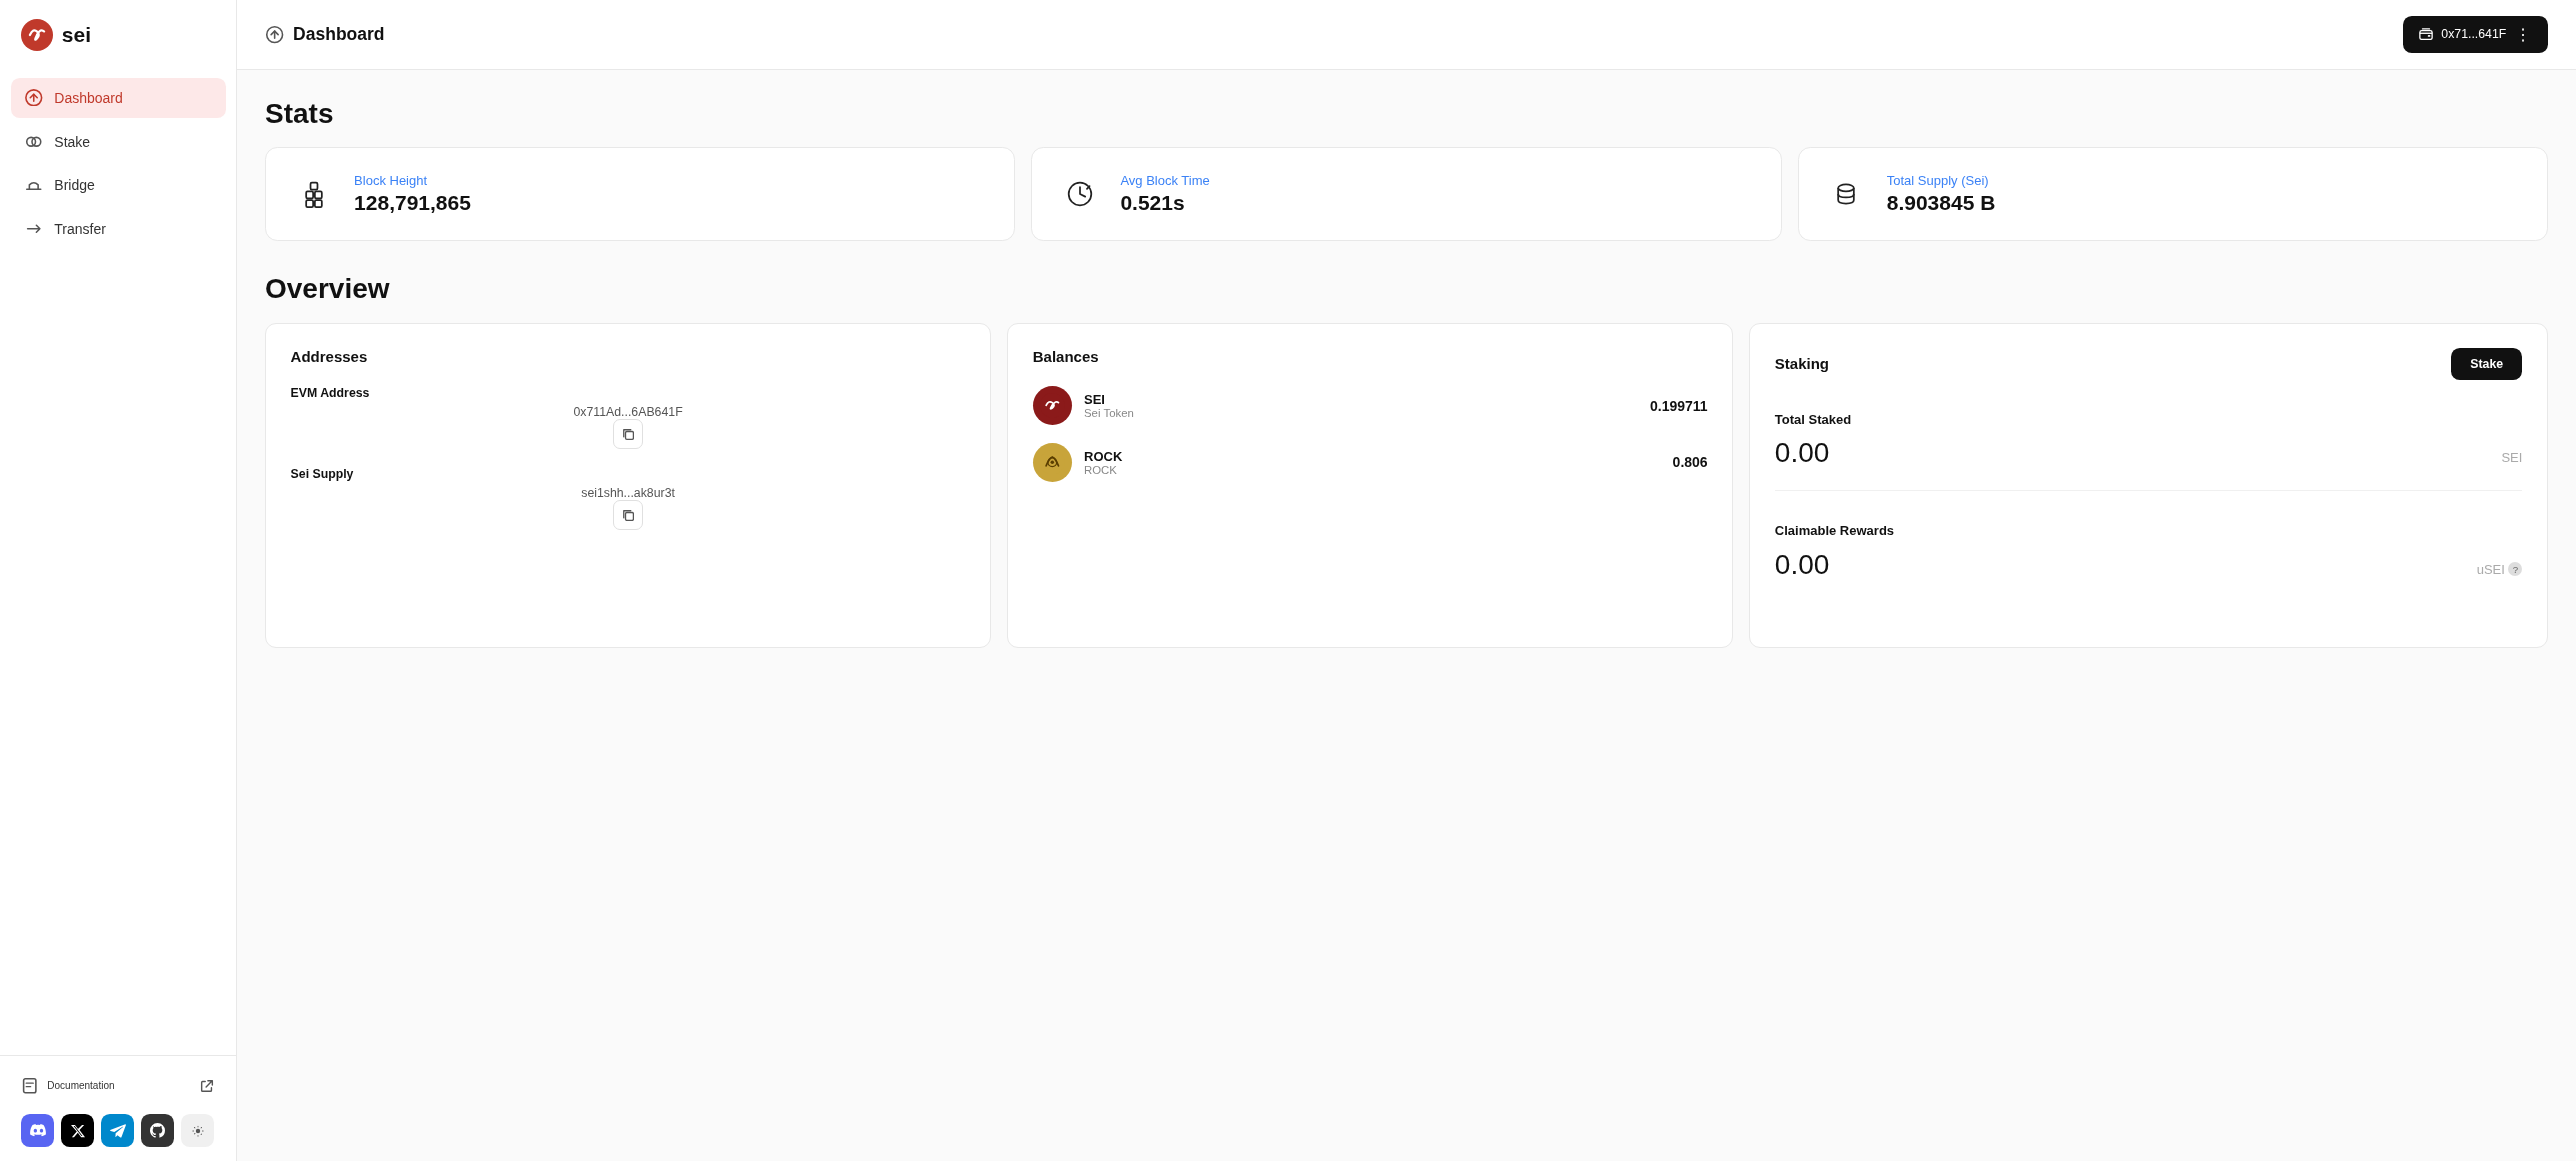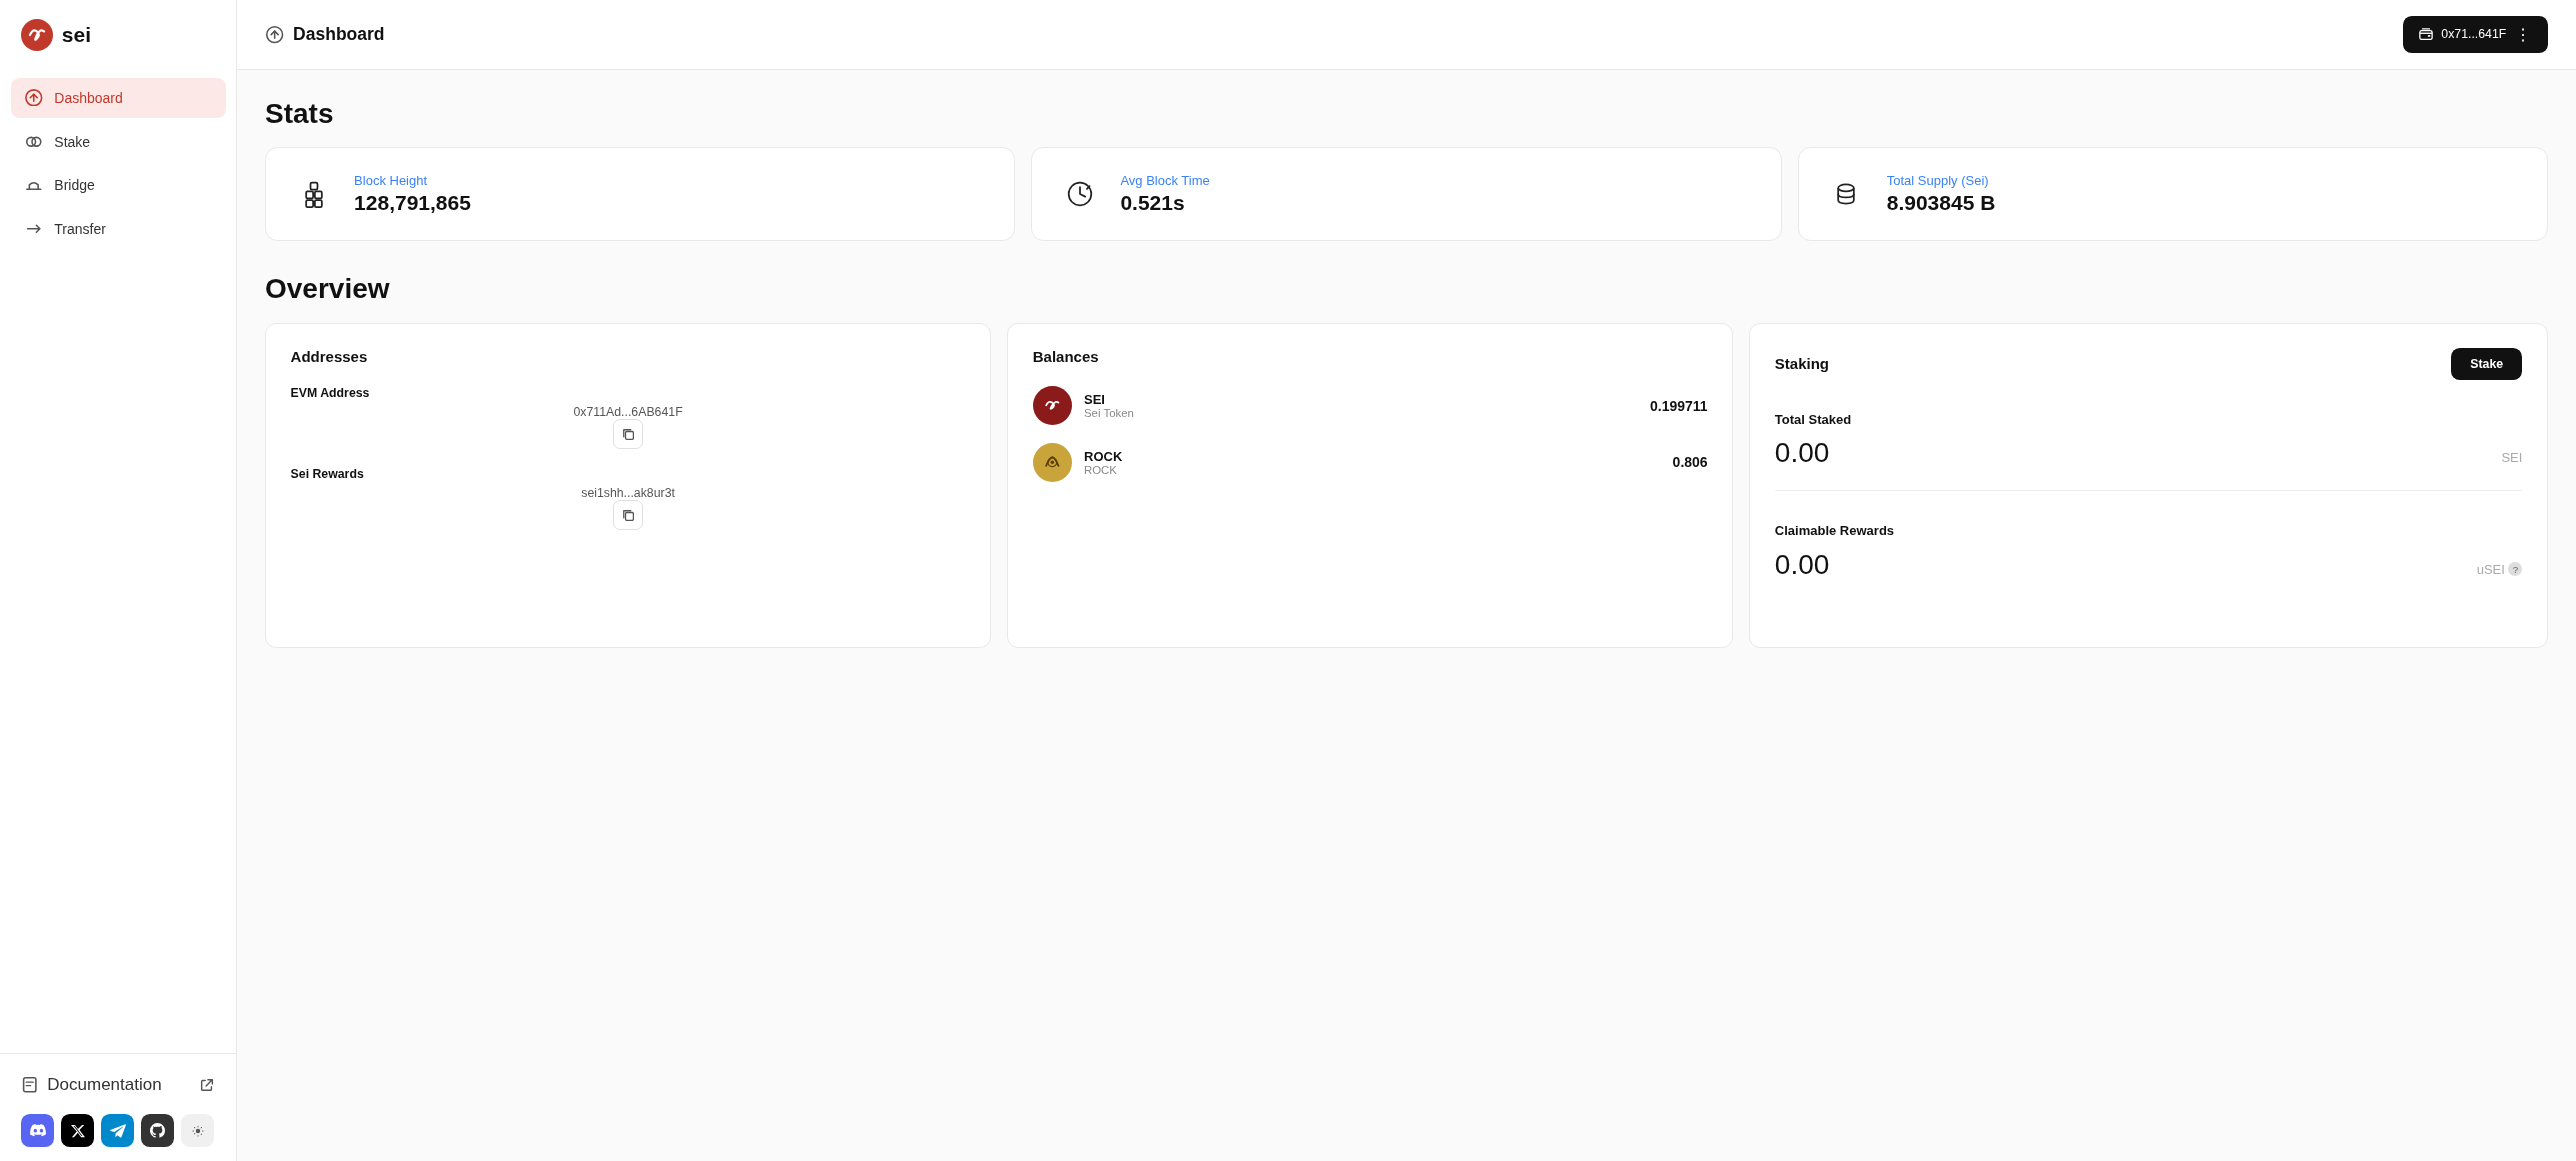--- a/index.html
+++ b/index.html
@@ -54,21 +54,21 @@
 
     .sidebar-bottom {
       padding: 14px 21px;
       border-top: 0.9px solid #e8e8e8;
     }
     .doc-link {
       display: flex;
       align-items: center;
       justify-content: space-between;
       color: #333;
-      font-size: 17px;
+      font-size: 10px;
       cursor: pointer;
       padding: 7px 0;
     }
     .doc-link-left { display: flex; align-items: center; gap: 8.8px; }
     .social-icons {
       display: flex;
       gap: 7px;
       margin-top: 12.3px;
       align-items: center;
     }
@@ -507,21 +507,21 @@
             <button class="copy-btn" title="Copy EVM address">
               <svg width="12.3" height="12.3" viewBox="0 0 14 14" fill="none">
                 <rect x="4" y="4" width="9" height="9" rx="1.5" stroke="#555" stroke-width="1.5"></rect>
                 <path d="M2 10V2h8" stroke="#555" stroke-width="1.5" stroke-linecap="round" stroke-linejoin="round"></path>
               </svg>
             </button>
           </div>
         </div>
 
         <div class="address-item">
-          <div class="address-label">Sei Rewards</div>
+          <div class="address-label">Sei Supply</div>
           <div class="address-row">
             <span class="address-value">sei1shh...ak8ur3t</span>
             <button class="copy-btn" title="Copy Sei address">
               <svg width="12.3" height="12.3" viewBox="0 0 14 14" fill="none">
                 <rect x="4" y="4" width="9" height="9" rx="1.5" stroke="#555" stroke-width="1.5"></rect>
                 <path d="M2 10V2h8" stroke="#555" stroke-width="1.5" stroke-linecap="round" stroke-linejoin="round"></path>
               </svg>
             </button>
           </div>
         </div>

